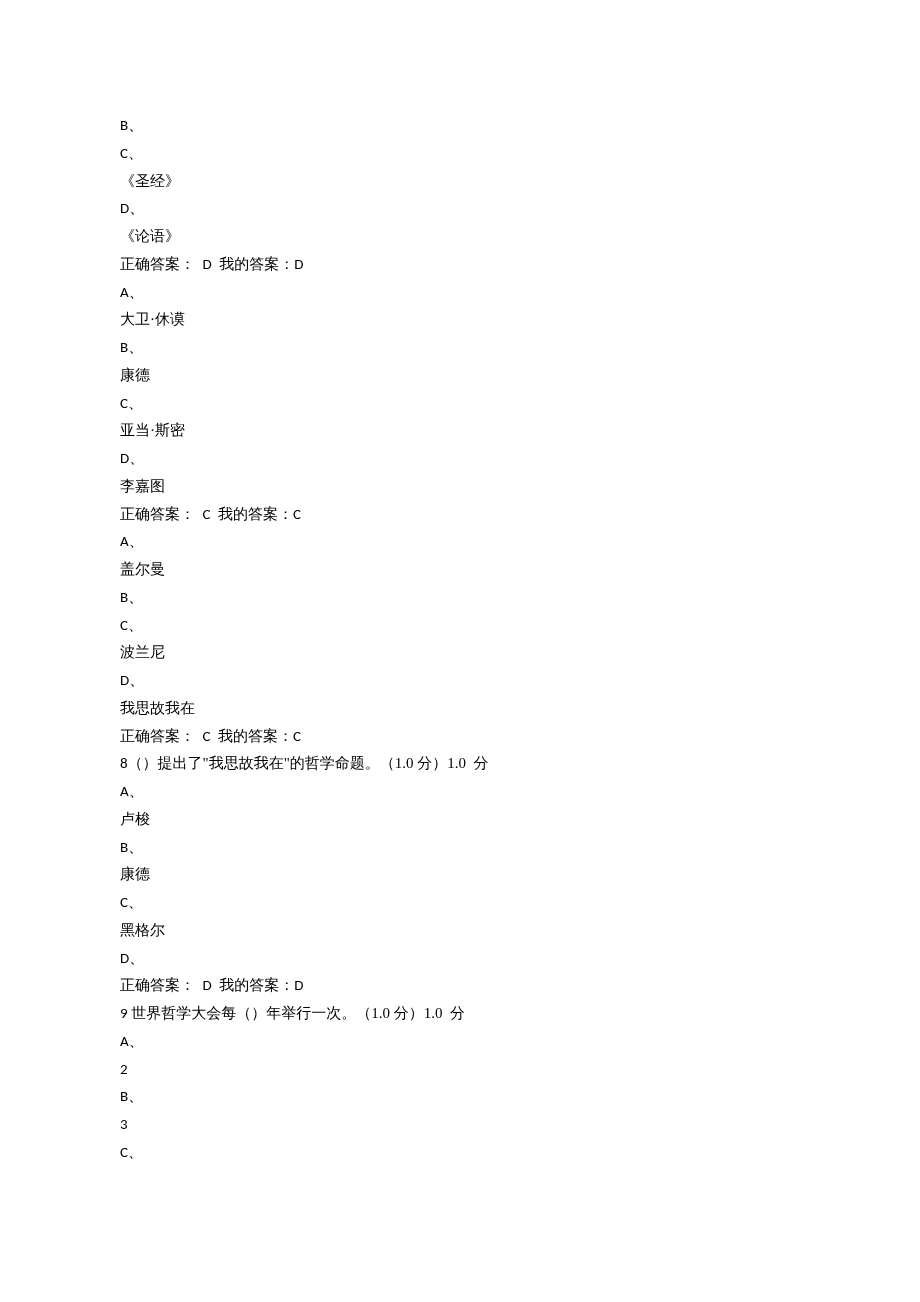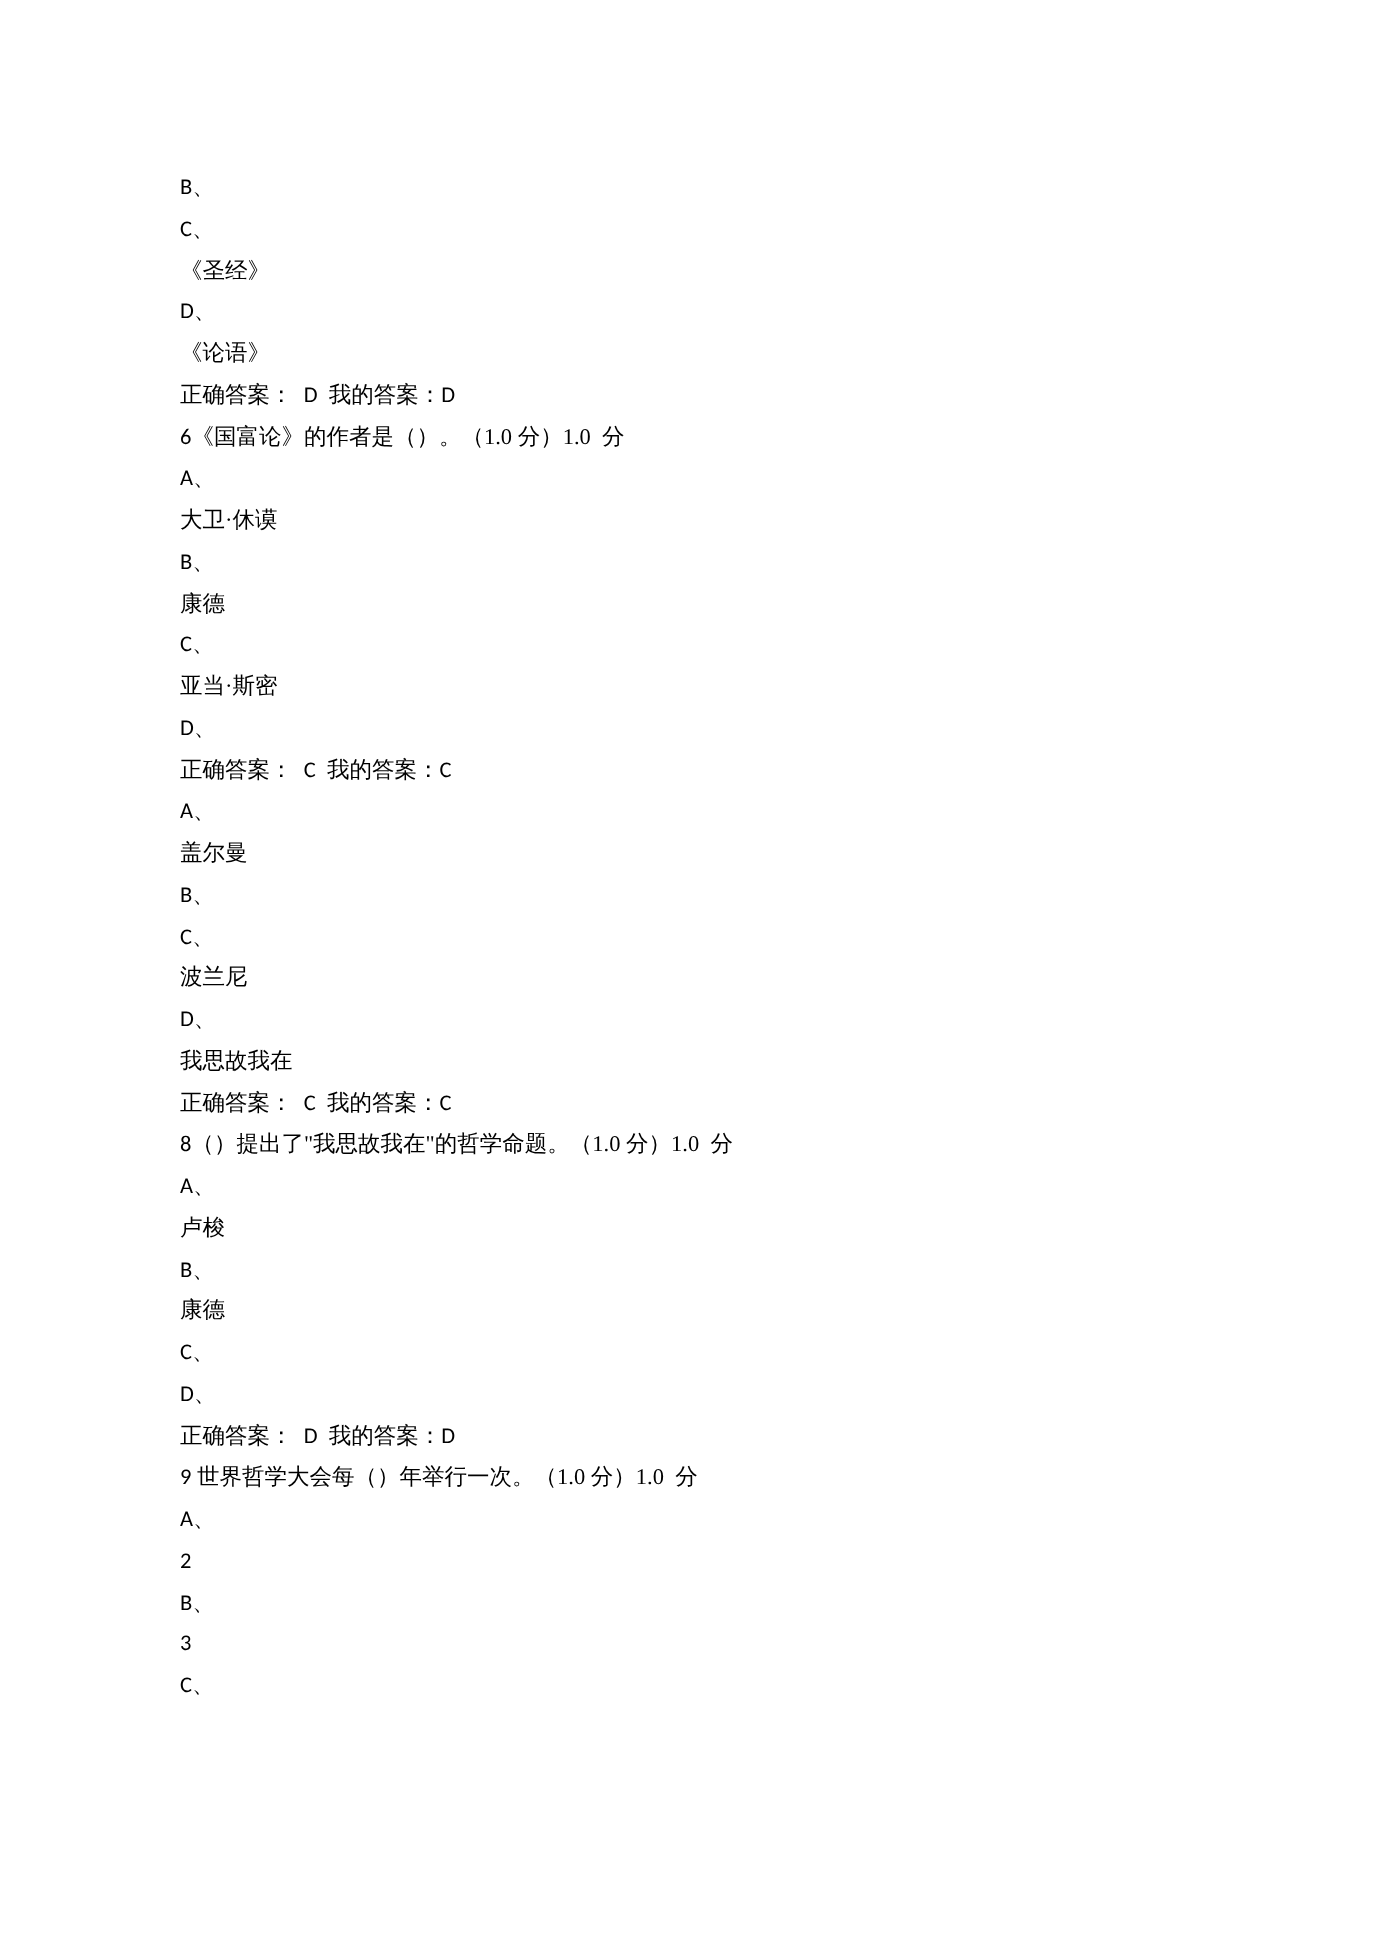--- a/index.html
+++ b/index.html
@@ -29,45 +29,46 @@
 
 <div class="page">
 
   <div class="line"><span class="latin">B</span>、</div>
   <div class="line"><span class="latin">C</span>、</div>
   <div class="line">《圣经》</div>
   <div class="line"><span class="latin">D</span>、</div>
   <div class="line">《论语》</div>
   <div class="line"><span>正确答案：</span>  <span class="latin">D</span>  <span>我的答案：</span><span class="latin">D</span></div>
 
-  <div class="line"><span class="latin">6</span><span>《国富论》的作者是（）。（1.0 分）1.0  分</span></div>
   <div class="line"><span class="latin">A</span>、</div>
   <div class="line">大卫·休谟</div>
   <div class="line"><span class="latin">B</span>、</div>
   <div class="line">康德</div>
   <div class="line"><span class="latin">C</span>、</div>
   <div class="line">亚当·斯密</div>
   <div class="line"><span class="latin">D</span>、</div>
+  <div class="line">李嘉图</div>
   <div class="line"><span>正确答案：</span>  <span class="latin">C</span>  <span>我的答案：</span><span class="latin">C</span></div>
 
   <div class="line"><span class="latin">A</span>、</div>
   <div class="line">盖尔曼</div>
   <div class="line"><span class="latin">B</span>、</div>
   <div class="line"><span class="latin">C</span>、</div>
   <div class="line">波兰尼</div>
   <div class="line"><span class="latin">D</span>、</div>
   <div class="line">我思故我在</div>
   <div class="line"><span>正确答案：</span>  <span class="latin">C</span>  <span>我的答案：</span><span class="latin">C</span></div>
 
   <div class="line"><span class="latin">8</span><span>（）提出了"我思故我在"的哲学命题。（1.0 分）1.0  分</span></div>
   <div class="line"><span class="latin">A</span>、</div>
   <div class="line">卢梭</div>
   <div class="line"><span class="latin">B</span>、</div>
   <div class="line">康德</div>
   <div class="line"><span class="latin">C</span>、</div>
+  <div class="line">黑格尔</div>
   <div class="line"><span class="latin">D</span>、</div>
   <div class="line"><span>正确答案：</span>  <span class="latin">D</span>  <span>我的答案：</span><span class="latin">D</span></div>
 
   <div class="line"><span class="latin">9</span> <span>世界哲学大会每（）年举行一次。（1.0 分）1.0  分</span></div>
   <div class="line"><span class="latin">A</span>、</div>
   <div class="line latin">2</div>
   <div class="line"><span class="latin">B</span>、</div>
   <div class="line latin">3</div>
   <div class="line"><span class="latin">C</span>、</div>
 

